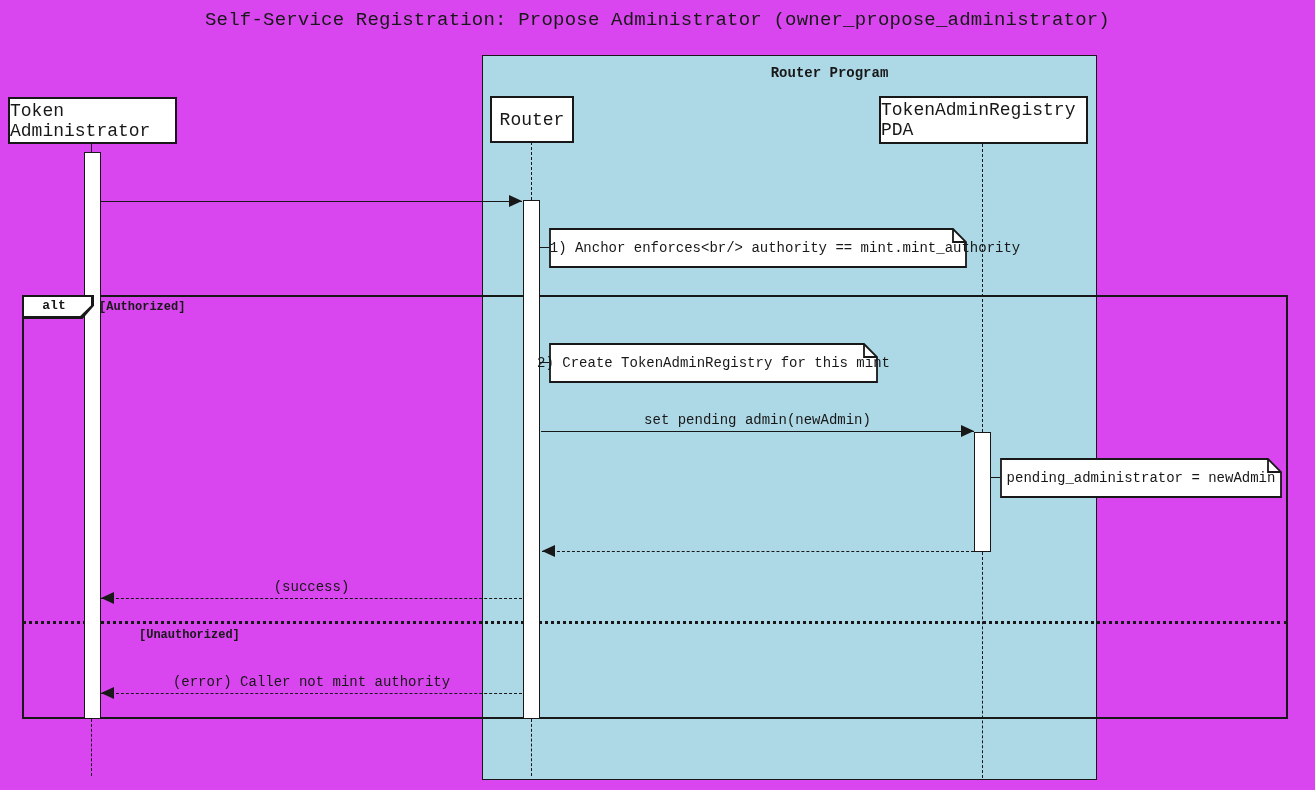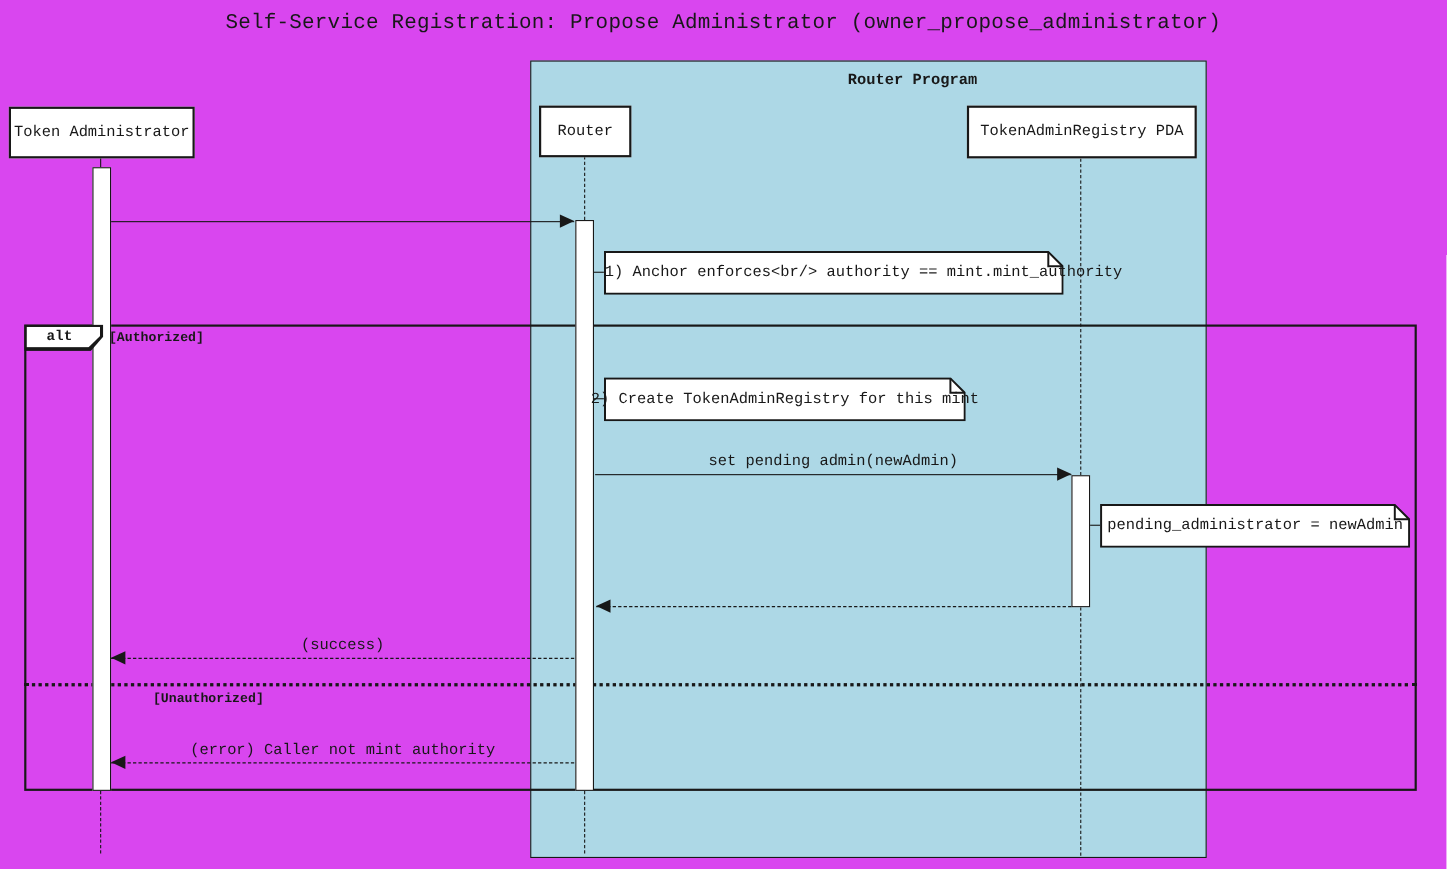--- a/index.html
+++ b/index.html
@@ -14,21 +14,21 @@
   .container-title{position:absolute;left:482px;top:65px;width:615px;text-align:center;
                    font-weight:bold;font-size:14px;margin-left:40px;}
 
   .lifeline{position:absolute;width:0;border-left:1.6px dashed #181818;}
   .lifeline.solid{border-left-style:solid;}
 
   .activation{position:absolute;width:17px;background:#ffffff;
               border:1.8px solid #181818;box-sizing:border-box;}
 
   .pbox{position:absolute;background:#ffffff;border:2.2px solid #181818;box-sizing:border-box;
-        display:flex;align-items:center;justify-content:center;font-size:14px;text-align:center;}
+        display:flex;align-items:center;justify-content:center;font-size:18px;}
 
   .frame{position:absolute;left:22px;top:295px;width:1266px;height:424px;
          border:2.2px solid #181818;box-sizing:border-box;}
   .alt-pent-outer{position:absolute;left:22px;top:295px;width:72px;height:24px;background:#181818;
          clip-path:polygon(0 0,100% 0,100% 45%,84% 100%,0 100%);}
   .alt-pent-inner{position:absolute;left:24px;top:297px;width:67px;height:19px;background:#ffffff;
          clip-path:polygon(0 0,100% 0,100% 45%,84% 100%,0 100%);}
   .alt-op{position:absolute;left:22px;top:295px;width:64px;height:21px;display:flex;
           align-items:center;justify-content:center;font-weight:bold;font-size:13px;}
   .guard{position:absolute;font-weight:bold;font-size:12px;}

